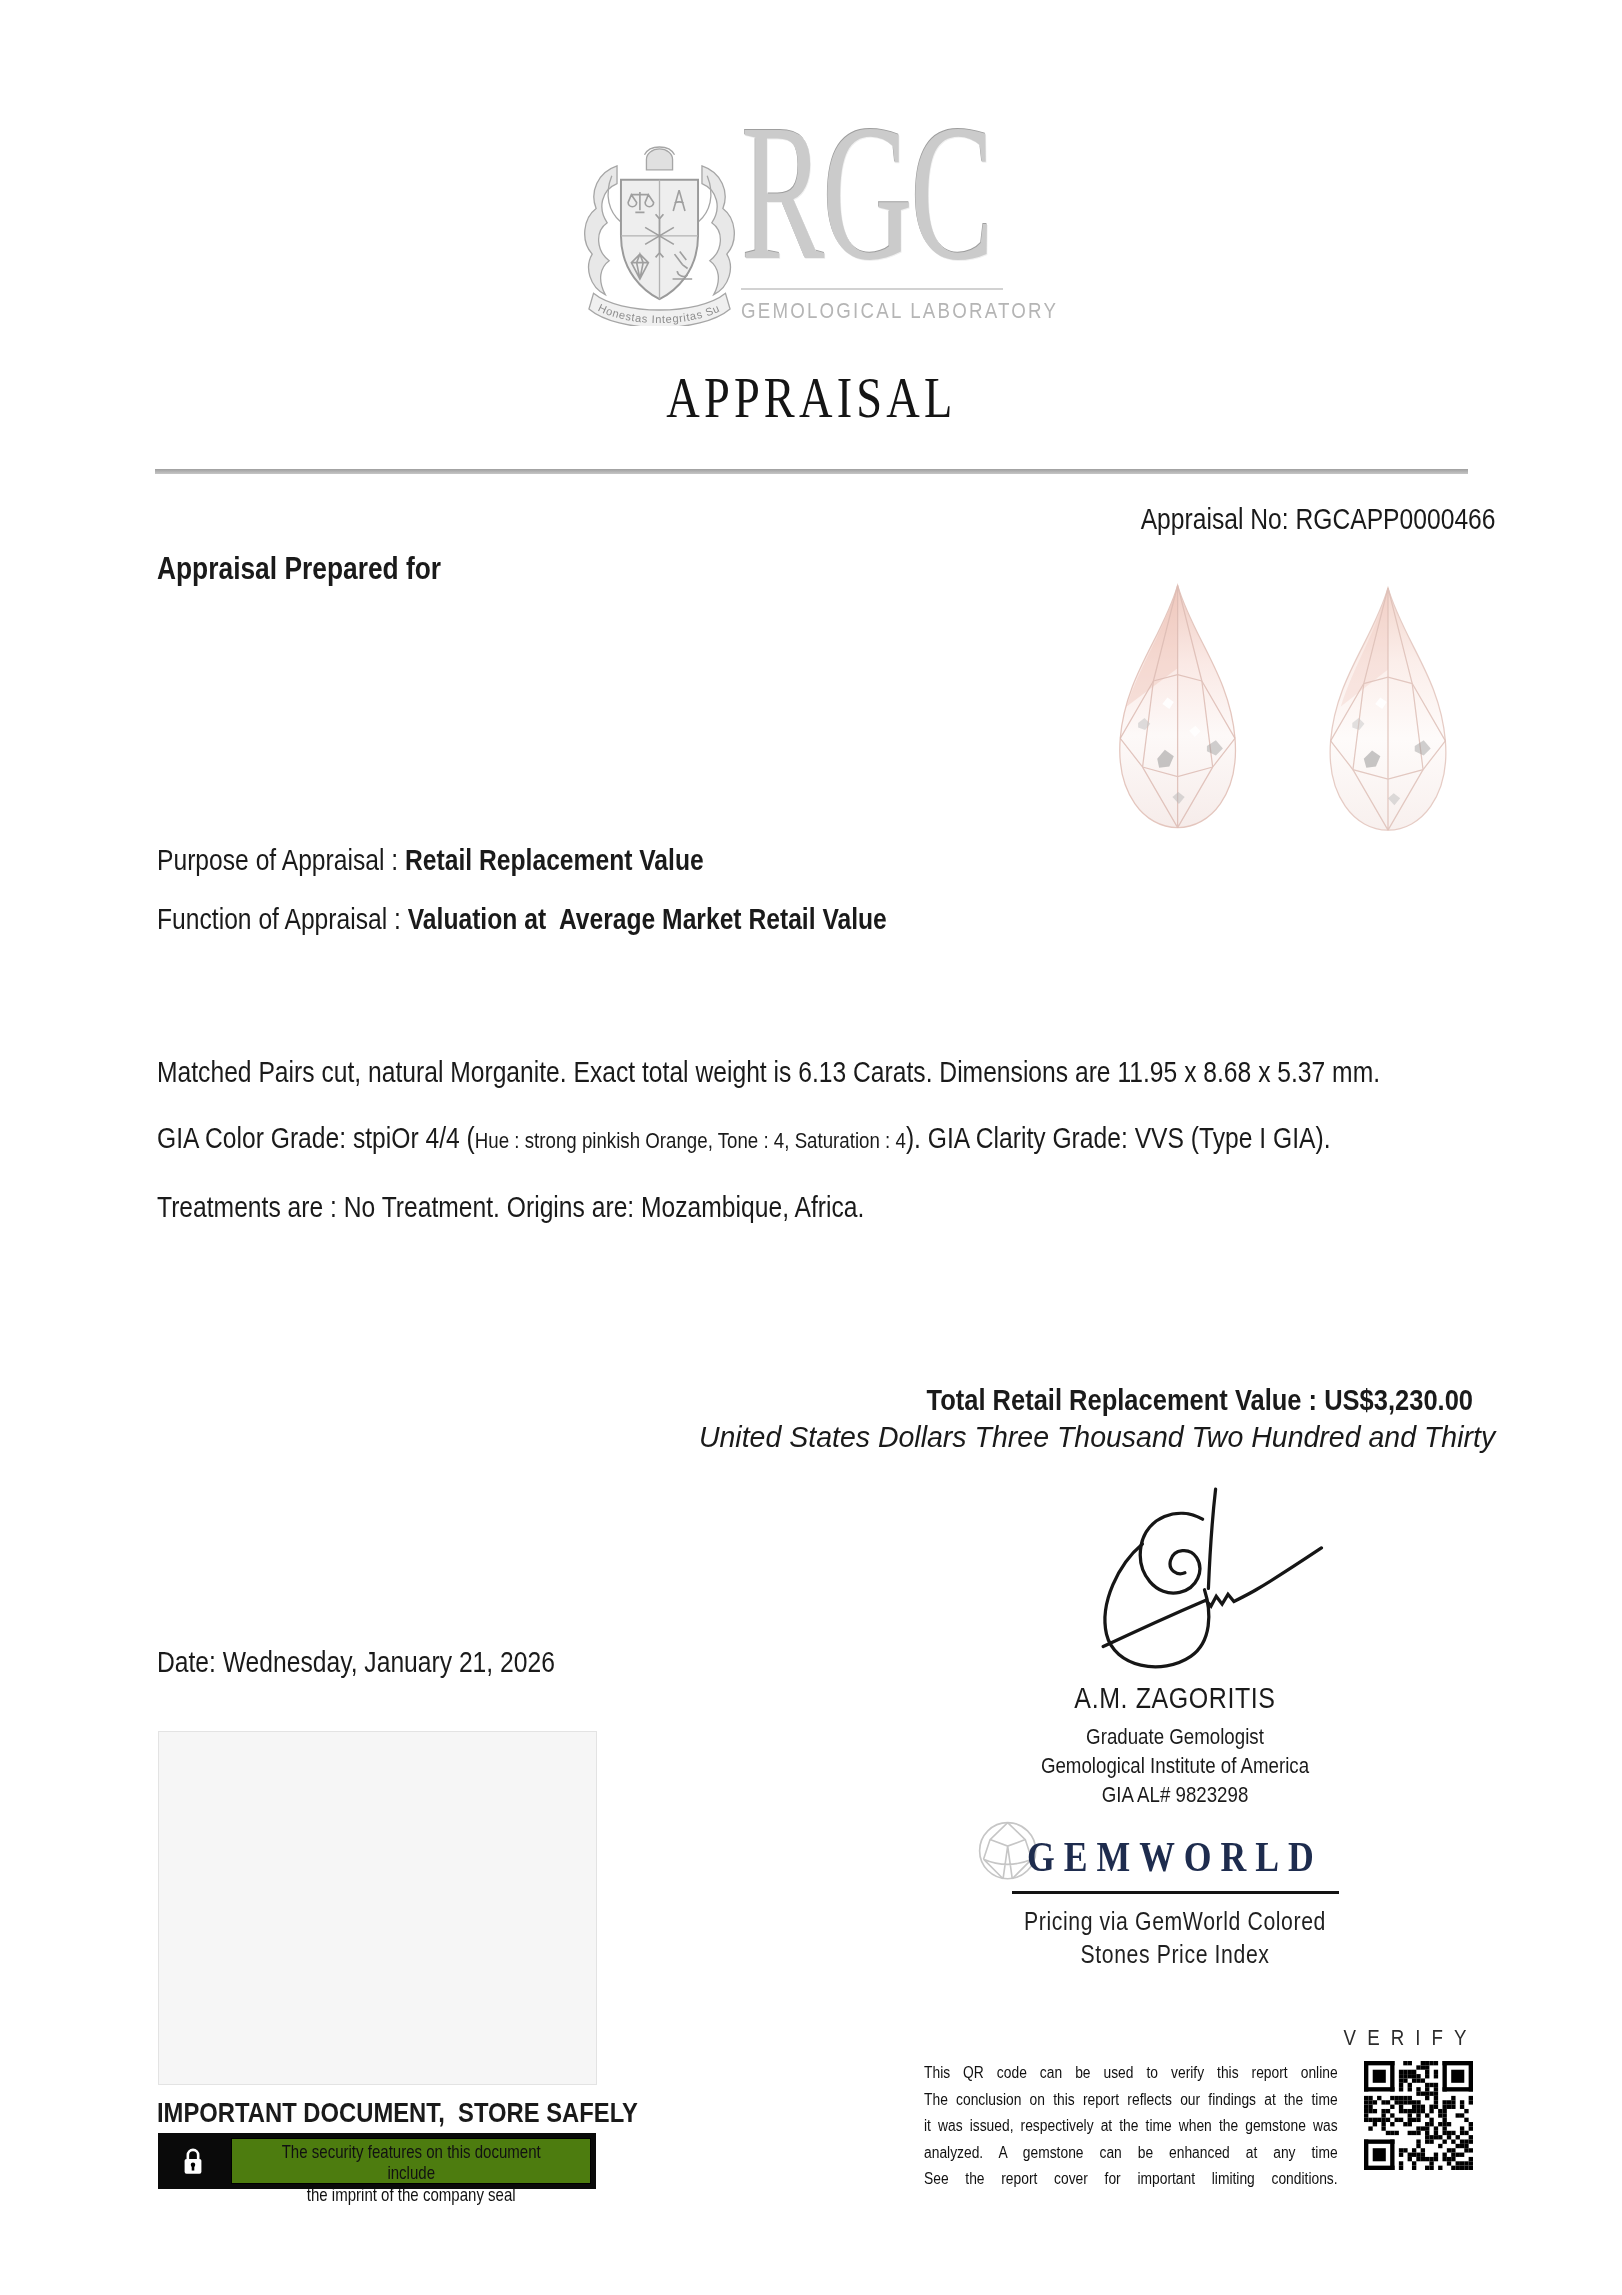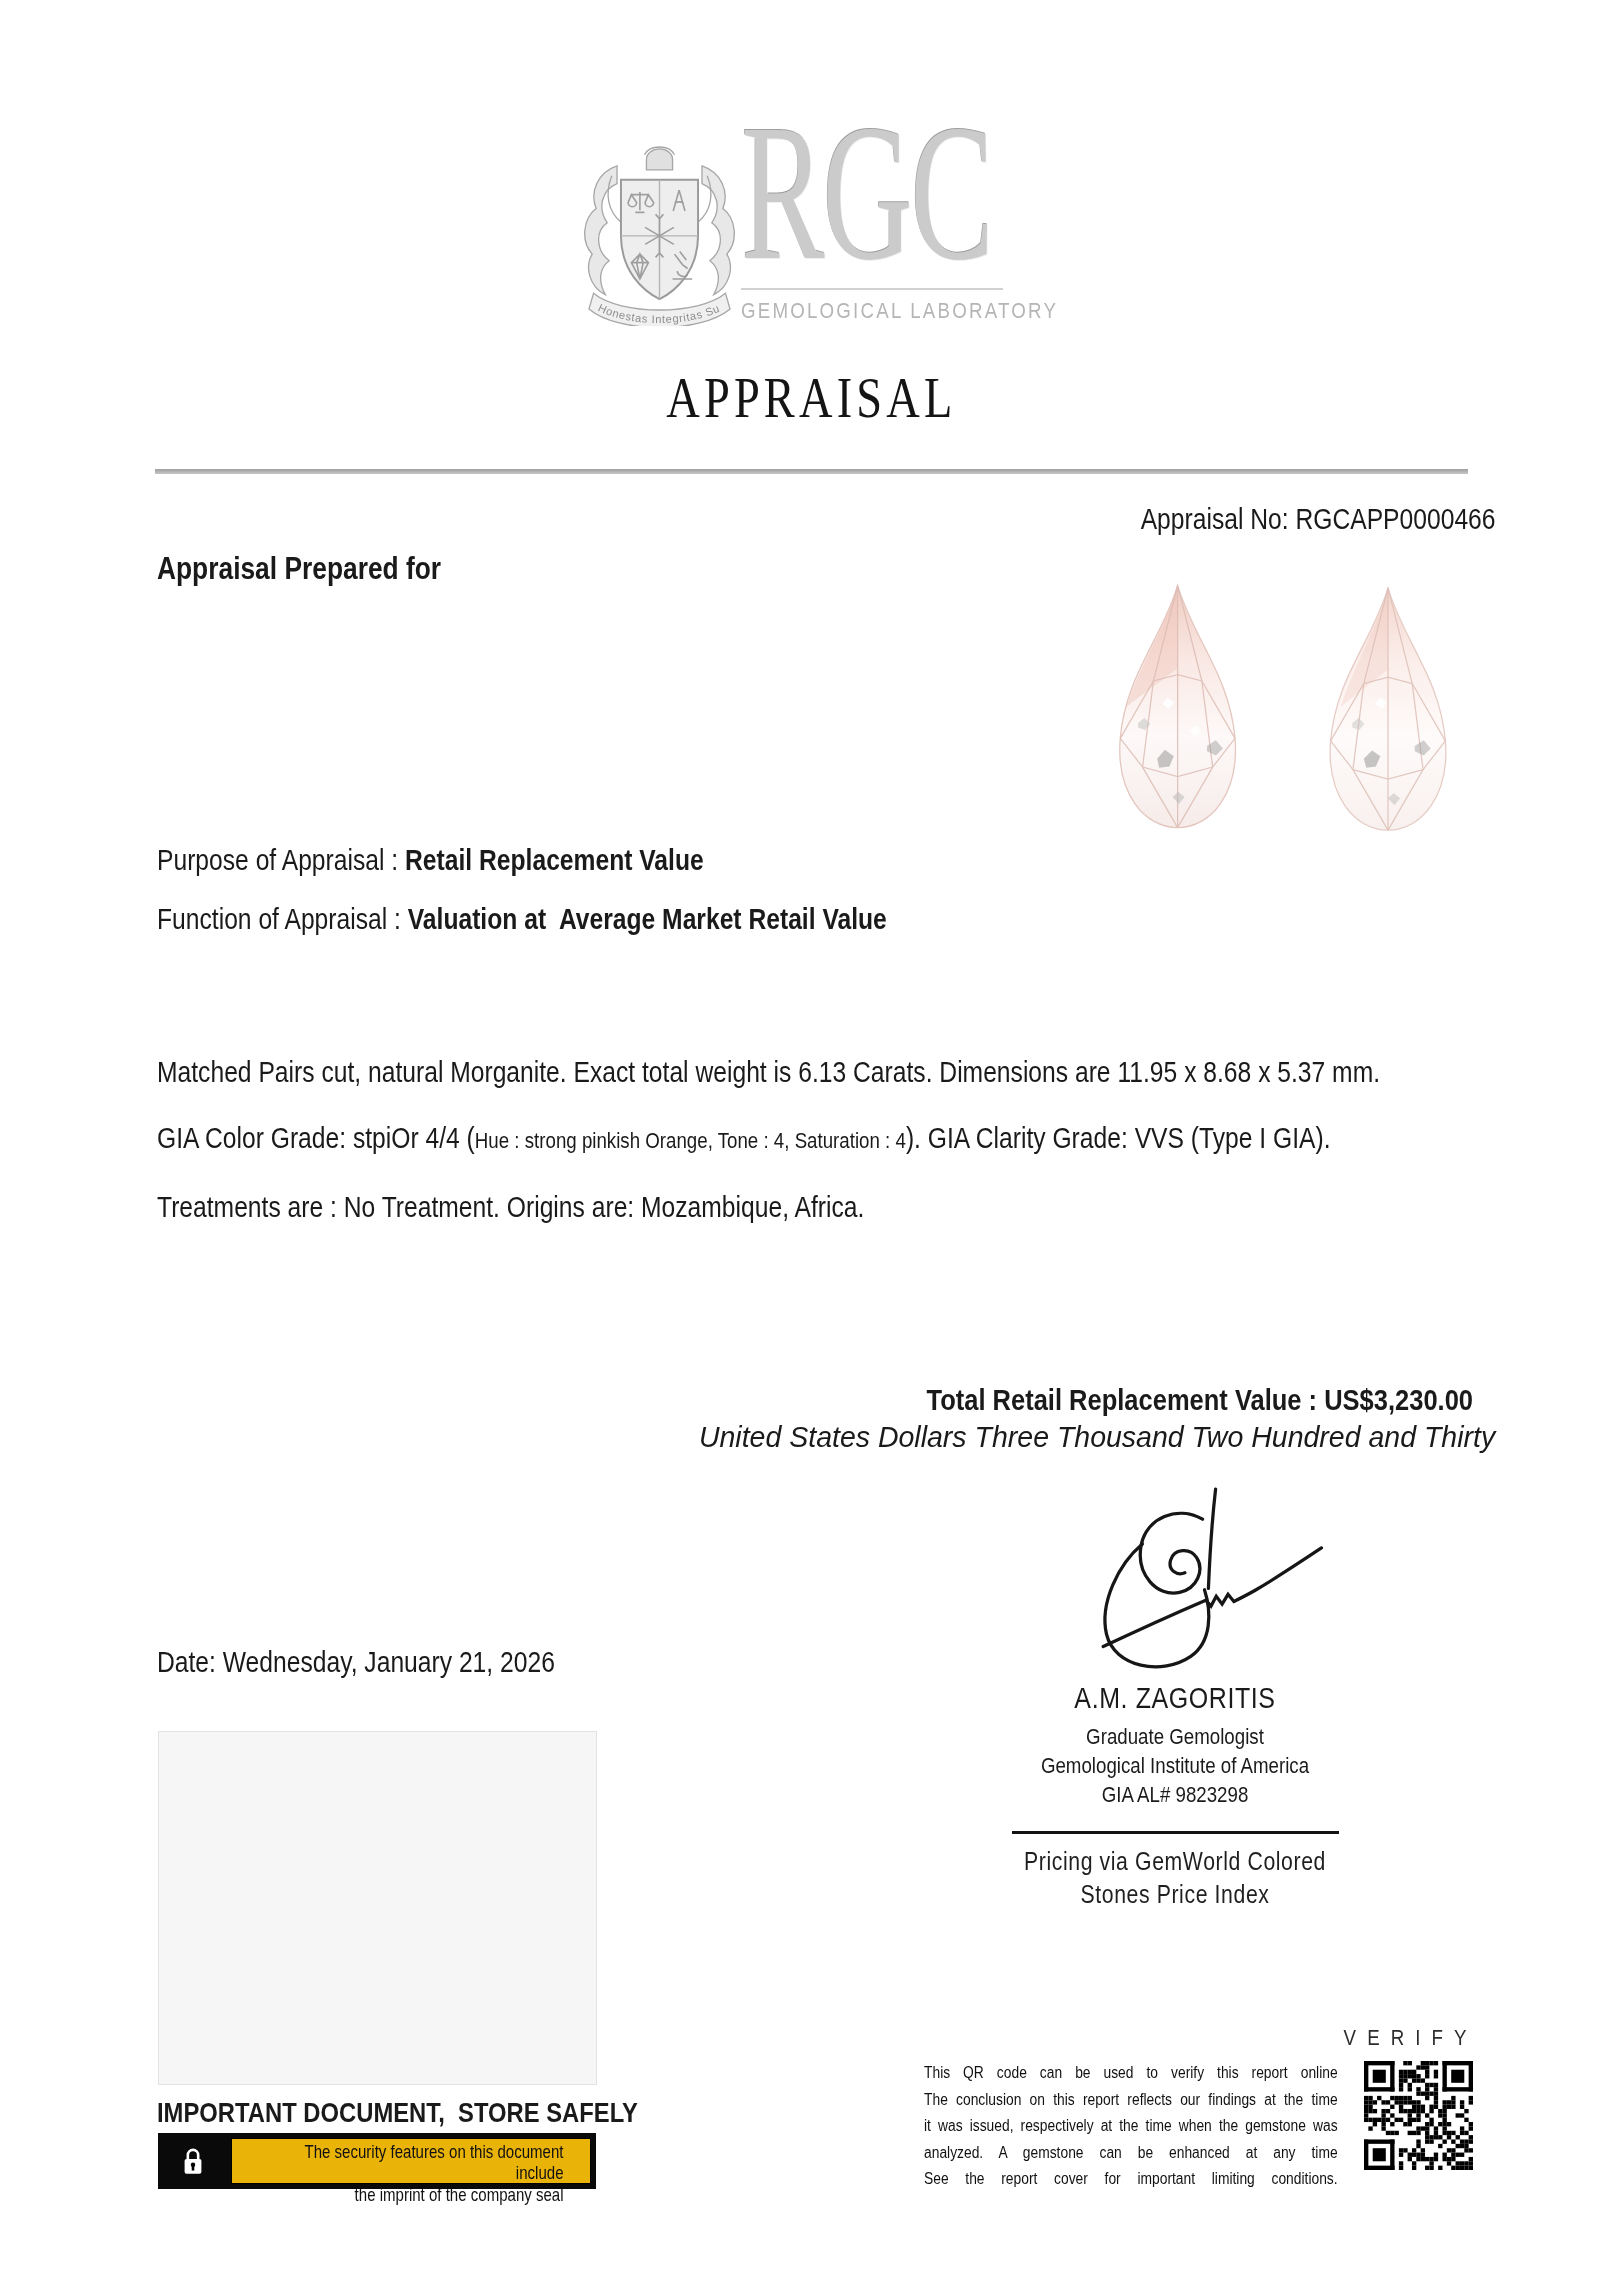--- a/index.html
+++ b/index.html
@@ -41,22 +41,22 @@
   .gw-block{left:957px;top:1824px;width:436px;text-align:center;}
   .gw-row{position:relative;height:60px;}
   .gw-brand{display:inline-block;font-family:"Liberation Serif",serif;font-weight:700;
             font-size:42px;letter-spacing:10.5px;transform:scaleX(0.85);transform-origin:50% 0;
             margin-top:9.2px;}
   .gw-underline{width:327px;height:3.9px;background:#131313;margin:6.5px auto 10.5px auto;}
   .gw-caption{font-size:25px;line-height:33px;letter-spacing:0.7px;color:#1f1f1f;}
 
   .important{font-size:28px;font-weight:bold;letter-spacing:0px;}
   .sec-strip{left:158px;top:2133px;width:438px;height:56px;background:#0a0a0a;}
-  .sec-inner{position:absolute;left:73px;top:4.6px;right:4.6px;bottom:4.6px;background:#eab308;
-             border:1.3px solid #000;text-align:right;padding-top:3.3px;}
+  .sec-inner{position:absolute;left:73px;top:4.6px;right:4.6px;bottom:4.6px;background:#4d7c0f;
+             border:1.3px solid #000;text-align:center;padding-top:3.3px;}
   .sec-line{font-size:17.7px;line-height:21.6px;color:#111;}
 
   .verify{font-size:22px;letter-spacing:13px;color:#2c2c2c;}
   .qr-note{width:517px;transform:scaleX(0.8);transform-origin:0 0;}
   .qr-note-line{font-size:17.3px;line-height:26.6px;text-align:justify;text-align-last:justify;color:#111;}
 </style>
 </head>
 <body>
 
 <div class="page">
@@ -183,20 +183,29 @@
   <div class="abs apr-block">
     <div class="apr-name cxc">A.M. ZAGORITIS</div>
     <div class="apr-cred cxc">Graduate Gemologist</div>
     <div class="apr-cred cxc">Gemological Institute of America</div>
     <div class="apr-cred cxc">GIA AL# 9823298</div>
   </div>
 
   <div class="abs placeholder"></div>
 
   <div class="abs gw-block">
+    <div class="gw-row">
+      <svg class="abs" style="left:19.6px;top:-3.9px" viewBox="0 0 95 95" width="62" height="62">
+        <g stroke="#c6c6c6" stroke-width="2.5" fill="none">
+          <circle cx="47" cy="47" r="43"></circle>
+          <path d="M47,4 L20,30 L10,60 M47,4 L74,30 L84,60 M20,30 L47,40 L74,30 M10,60 L40,90 M84,60 L54,90 M47,40 L40,90 M47,40 L54,90 M10,60 Q47,76 84,60"></path>
+        </g>
+      </svg>
+      <span class="gw-brand" style="color:#1e2c4e">GEMWORLD</span>
+    </div>
     <div class="gw-underline"></div>
     <div class="gw-caption cxc">Pricing via GemWorld Colored</div>
     <div class="gw-caption cxc">Stones Price Index</div>
   </div>
 
   <div class="abs important cx" style="left:157px;top:2097px">IMPORTANT DOCUMENT,  STORE SAFELY</div>
 
   <div class="abs sec-strip">
     <svg class="abs" style="left:22px;top:13px" viewBox="0 0 40 48" width="26" height="31">
       <path d="M12,20 v-6 a8,8 0 0 1 16,0 v6" stroke="#fff" stroke-width="4" fill="none"></path>

